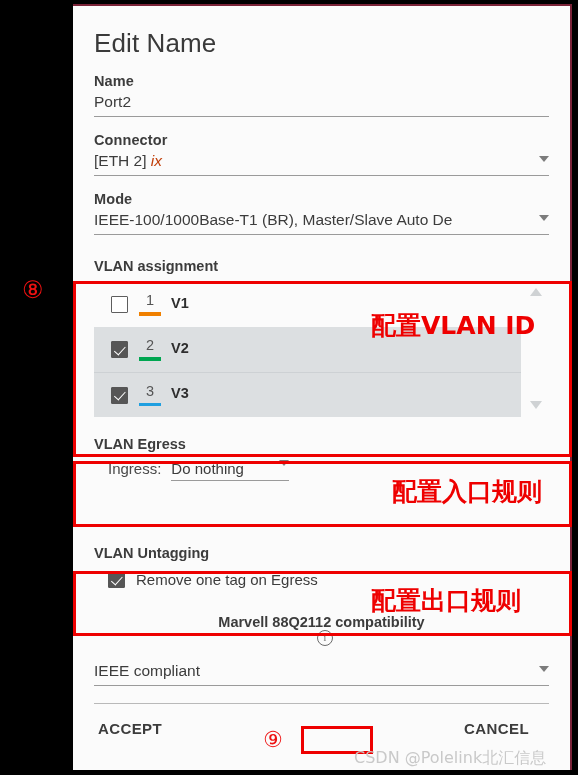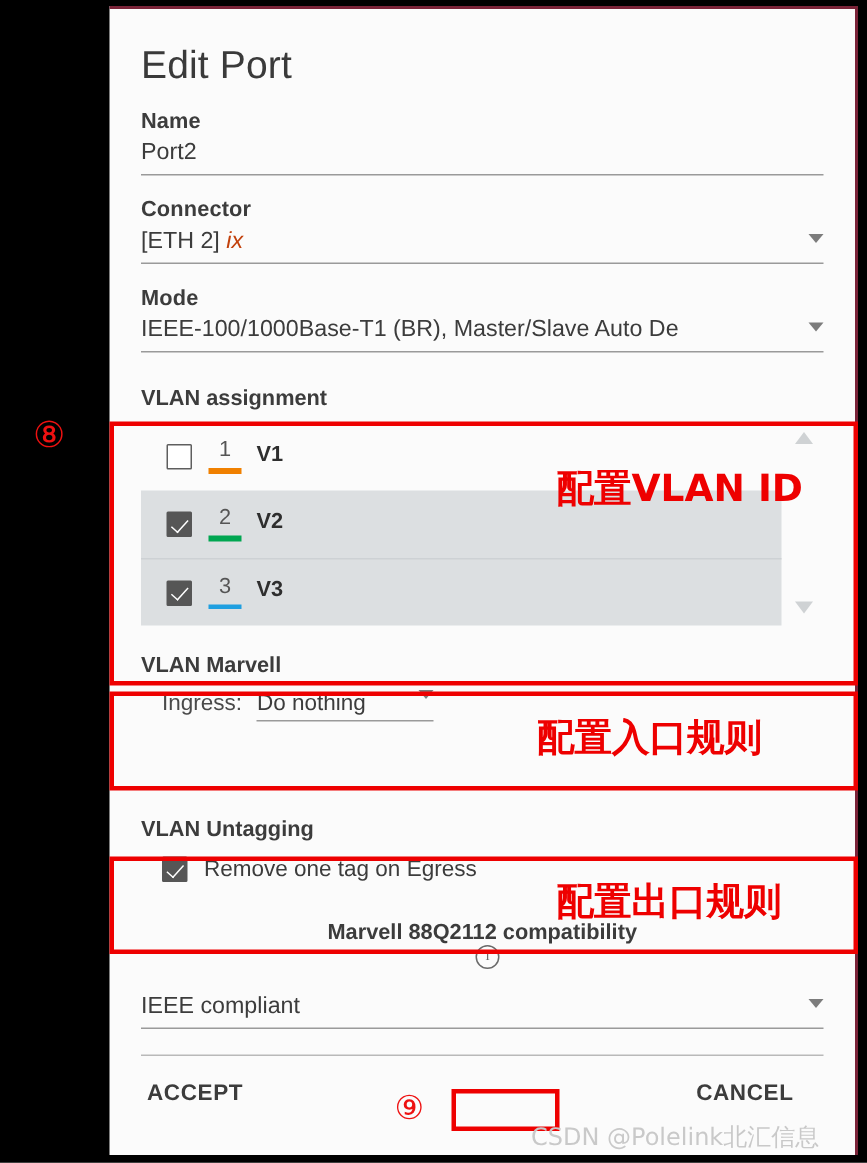--- a/index.html
+++ b/index.html
@@ -297,21 +297,21 @@
     color: #ee0000;
     font-weight: bold;
     font-size: 25px;
     font-family: "DejaVu Sans", sans-serif;
     white-space: nowrap;
     z-index: 35;
     line-height: 1;
     user-select: none;
   }
   #annot-vlanid    { left: 371px; top: 313px; }
-  #annot-ingress   { left: 358px; top: 479px; }
+  #annot-ingress   { left: 392px; top: 479px; }
   #annot-egress    { left: 371px; top: 588px; }
 
   .watermark {
     position: absolute;
     left: 354px;
     top: 748px;
     font-size: 16px;
     color: #c9c9c9;
     z-index: 36;
     white-space: nowrap;
@@ -321,21 +321,21 @@
 </style>
 </head>
 <body>
 
 <div class="marker" id="marker-8">⑧</div>
 <div class="marker" id="marker-9">⑨</div>
 
 <div class="dialog">
   <div class="inner">
 
-    <div class="title">Edit Port</div>
+    <div class="title">Edit Name</div>
 
     <div class="field-block">
       <div class="field-label">Name</div>
       <div class="field-value underline">Port2</div>
     </div>
 
     <div class="field-block">
       <div class="field-label">Connector</div>
       <div class="field-value underline row-flex">
         <span>
@@ -384,21 +384,21 @@
             </div>
           </div>
         <div class="vscroll">
           <span class="arrow up"></span>
           <span class="arrow down"></span>
         </div>
       </div>
     </div>
 
     <div style="margin-top:19px;">
-      <div class="section-title">VLAN Marvell</div>
+      <div class="section-title">VLAN Egress</div>
       <div class="ingress-line">
         <span class="ingress-label">Ingress:</span>
         <span class="ingress-select">
           <span class="val">Do nothing</span>
           <span class="caret"></span>
         </span>
       </div>
     </div>
 
     <div style="margin-top:64px;">

